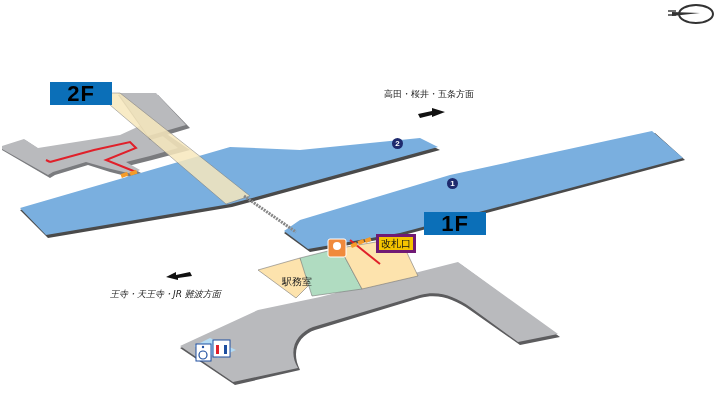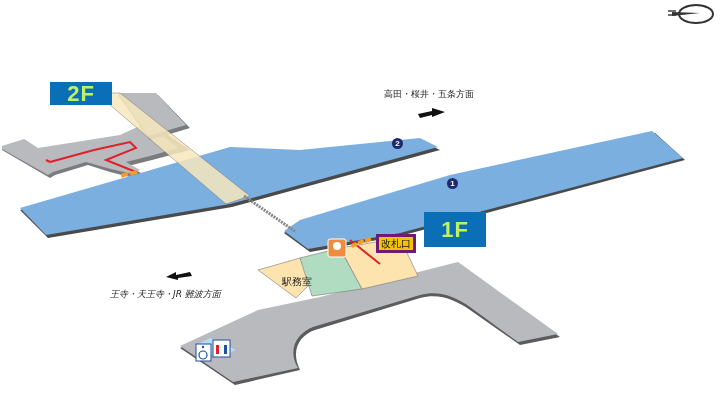--- a/index.html
+++ b/index.html
@@ -1,19 +1,19 @@
 <!DOCTYPE html>
 <html><head>
 <meta charset="utf-8">
 <style>
   html, body { margin:0; padding:0; background:#ffffff; }
   body { width:720px; height:416px; position:relative; overflow:hidden;
          font-family:"DejaVu Sans", sans-serif; }
   svg.map { position:absolute; left:0; top:0; }
-  .floor-label { position:absolute; background:#0b6fb8; color:#bef264;
+  .floor-label { position:absolute; background:#0b6fb8; color:#000000;
     font-family:"Liberation Sans", sans-serif; font-weight:bold; font-size:22px;
     display:flex; align-items:center; justify-content:center; letter-spacing:1px; }
   .dir-text { position:absolute; font-size:9px; color:#222; white-space:nowrap; }
   .room-text { position:absolute; font-size:10px; color:#222; white-space:nowrap;font-family:Liberation Mono, monospace; }
   .gate-label { position:absolute; background:#f5c400; border:3px solid #701a75;
     font-size:10px; color:#111; padding:0 2px; line-height:13px; white-space:nowrap; }
   .exit-num { position:absolute; width:11px; height:11px; border-radius:50%;
     background:#1e2a6e; color:#fff; font-size:8px; font-weight:bold;
     display:flex; align-items:center; justify-content:center;
     font-family:"Liberation Sans", sans-serif; }
@@ -93,21 +93,21 @@
     <circle cx="203" cy="347" r="1.2" fill="#1e4fa0"></circle>
   </g>
   <g>
     <rect x="213" y="340" width="17" height="17" fill="#fff" stroke="#1e4fa0"></rect>
     <rect x="216" y="345" width="3" height="9" fill="#e0202a"></rect>
     <rect x="224" y="345" width="3" height="9" fill="#1e4fa0"></rect>
   </g>
 </svg>
 
 <div class="floor-label" style="left:50px;top:82px;width:62px;height:23px;">2F</div>
-<div class="floor-label" style="left:424px;top:212px;width:62px;height:35px;">1F</div>
+<div class="floor-label" style="left:424px;top:212px;width:62px;height:23px;">1F</div>
 
 <div class="dir-text" style="left:384px;top:88px;">高田・桜井・五条方面</div>
 <div class="dir-text" style="left:110px;top:288px;font-style:italic;">王寺・天王寺・JR 難波方面</div>
 
 <div class="room-text" style="left:282px;top:275px;">駅務室</div>
 <div class="gate-label" style="left:376px;top:234px;">改札口</div>
 
 <div class="exit-num" style="left:447px;top:178px;">1</div>
 <div class="exit-num" style="left:392px;top:138px;">2</div>
 

